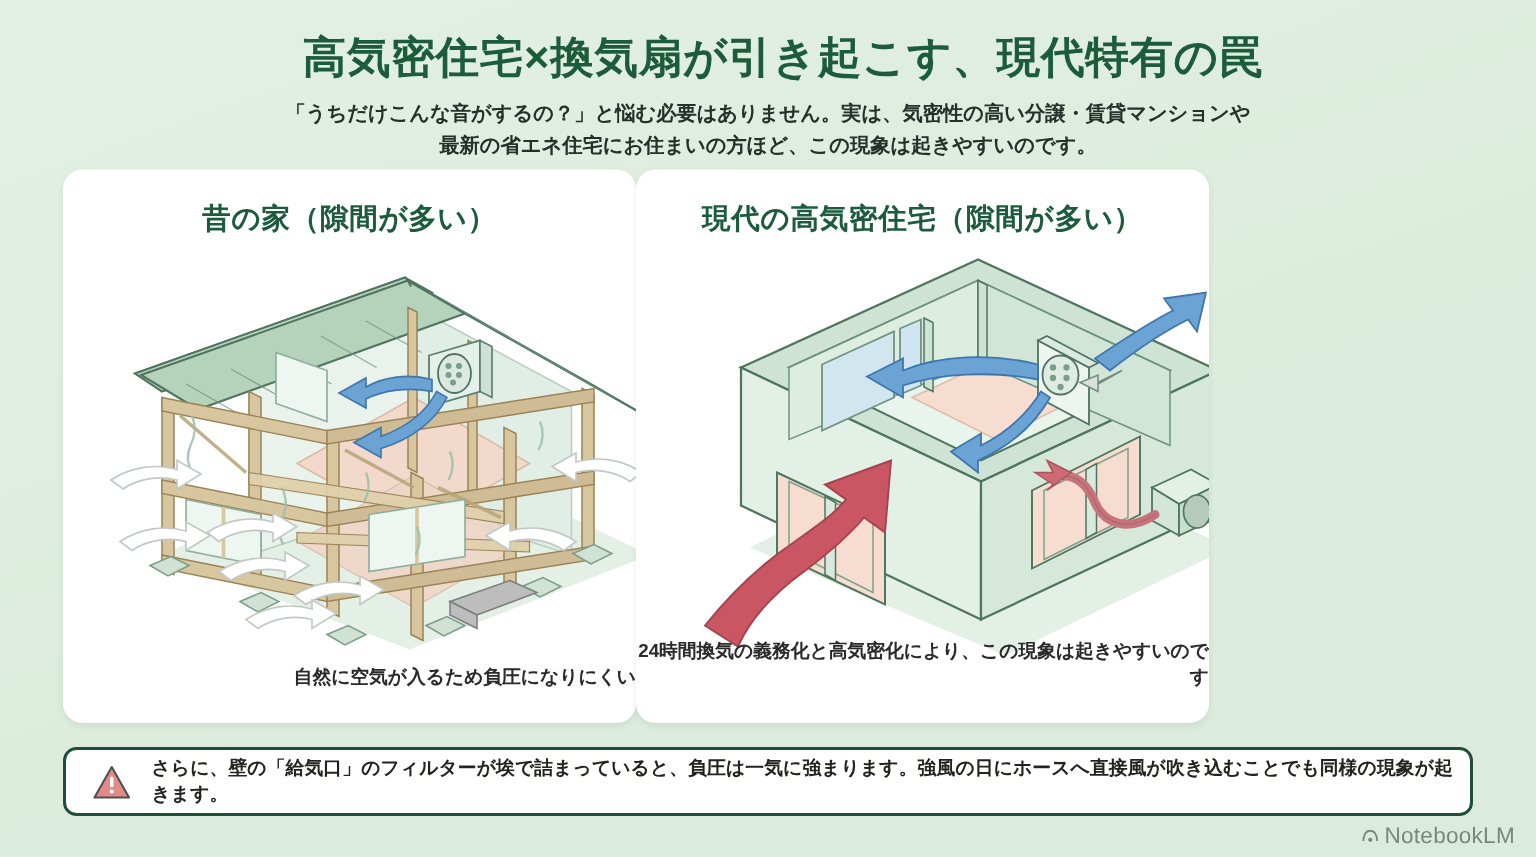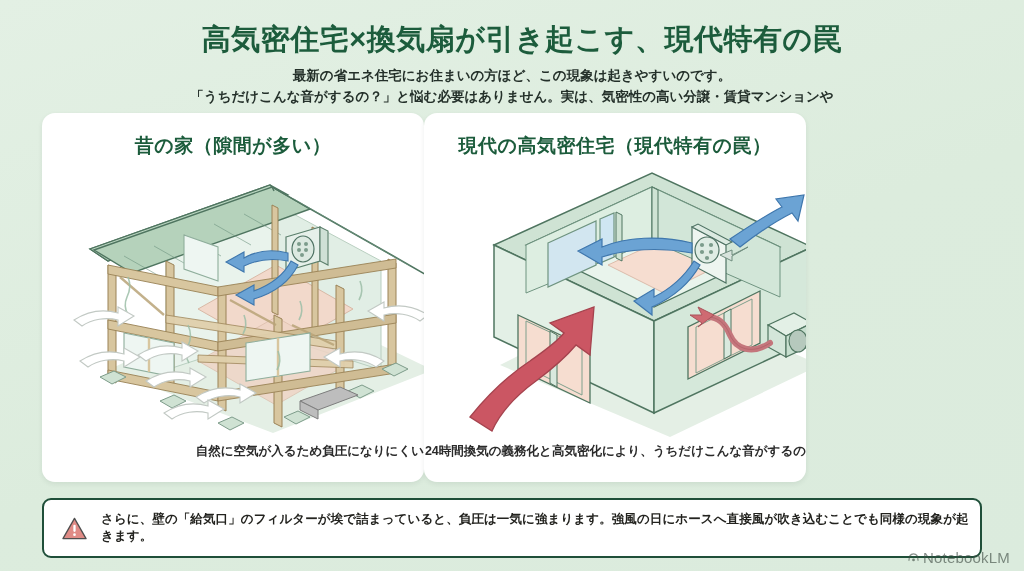--- a/index.html
+++ b/index.html
@@ -95,21 +95,21 @@
     height: 272px;
   }
   .panel-art svg { display: block; width: 100%; height: 100%; }
 
   
   .warning {
     position: absolute;
     left: 42px;
     top: 498px;
     width: 940px;
-    height: 60px;
+    height: 46px;
     box-sizing: border-box;
     background: #ffffff;
     border: 2px solid #1f4f39;
     border-radius: 9px;
     display: flex;
     align-items: center;
     padding-left: 17px;
   }
   .warn-icon {
     width: 27px;
@@ -142,22 +142,22 @@
   }
 </style>
 </head>
 <body>
 
 <div id="stage">
 
   <div class="header">
     <h1 class="title">高気密住宅×換気扇が引き起こす、現代特有の罠</h1>
     <p class="subtitle">
+      <span>「うちだけこんな音がするの？」と悩む必要はありません。実は、気密性の高い分譲・賃貸マンションや</span>
       <span>最新の省エネ住宅にお住まいの方ほど、この現象は起きやすいのです。</span>
-      <span>「うちだけこんな音がするの？」と悩む必要はありません。実は、気密性の高い分譲・賃貸マンションや</span>
     </p>
   </div>
 
   <div class="panels">
 
     <div class="panel">
       <div class="panel-title">昔の家（隙間が多い）</div>
 
       <div class="panel-art">
         <svg viewBox="0 0 446 272" xmlns="http://www.w3.org/2000/svg">
@@ -302,21 +302,21 @@
             <path d="M380,150 C366,141 350,139 336,143 L336,137 L320,146 L336,156 L336,150 C348,147 362,149 372,156 Z"></path>
             <path d="M336,196 C322,187 306,185 292,189 L292,183 L276,192 L292,202 L292,196 C304,193 318,195 328,202 Z"></path>
           </g>
         </svg>
       </div>
 
       <div class="panel-caption">自然に空気が入るため負圧になりにくい</div>
     </div>
 
     <div class="panel">
-      <div class="panel-title">現代の高気密住宅（現代特有の罠）</div>
+      <div class="panel-title">現代の高気密住宅（隙間が多い）</div>
 
       <div class="panel-art">
         <svg viewBox="0 0 446 272" xmlns="http://www.w3.org/2000/svg">
 
           <polygon points="70,200 220,124 390,200 240,272" fill="#e4efe5"></polygon>
 
           <polygon points="64,80 222,8 382,82 224,156" fill="#cfe3d4" stroke="#4f7560" stroke-width="1.5"></polygon>
 
           <polygon points="96,80 222,22 350,82 224,142" fill="#e9f4ec" stroke="#4f7560" stroke-width="1.3"></polygon>
 
@@ -388,21 +388,21 @@
           </g>
 
           <g fill="#cb5663" stroke="#a5434e" stroke-width="1.3">
             <path d="M40,252 C56,232 76,212 100,196 C114,186 126,178 134,168
                      L120,158 L164,142 L160,190 L146,180
                      C136,192 122,204 106,216 C84,232 70,248 62,266 Z"></path>
           </g>
         </svg>
       </div>
 
-      <div class="panel-caption">24時間換気の義務化と高気密化により、うちだけこんな音がするの</div>
+      <div class="panel-caption">24時間換気の義務化と高気密化により、この現象は起きやすいのです</div>
     </div>
   </div>
 
   <div class="warning">
     <svg class="warn-icon" viewBox="0 0 28 26">
       <path d="M14 2.5 L26 23.5 L2 23.5 Z" fill="#e08b86" stroke="#4f4f4f" stroke-width="1.4" stroke-linejoin="round"></path>
       <rect x="12.8" y="9" width="2.4" height="7.6" rx="1.2" fill="#ffffff"></rect>
       <circle cx="14" cy="19.4" r="1.4" fill="#ffffff"></circle>
     </svg>
     <div class="warn-text">さらに、壁の「給気口」のフィルターが埃で詰まっていると、負圧は一気に強まります。強風の日にホースへ直接風が吹き込むことでも同様の現象が起きます。</div>

